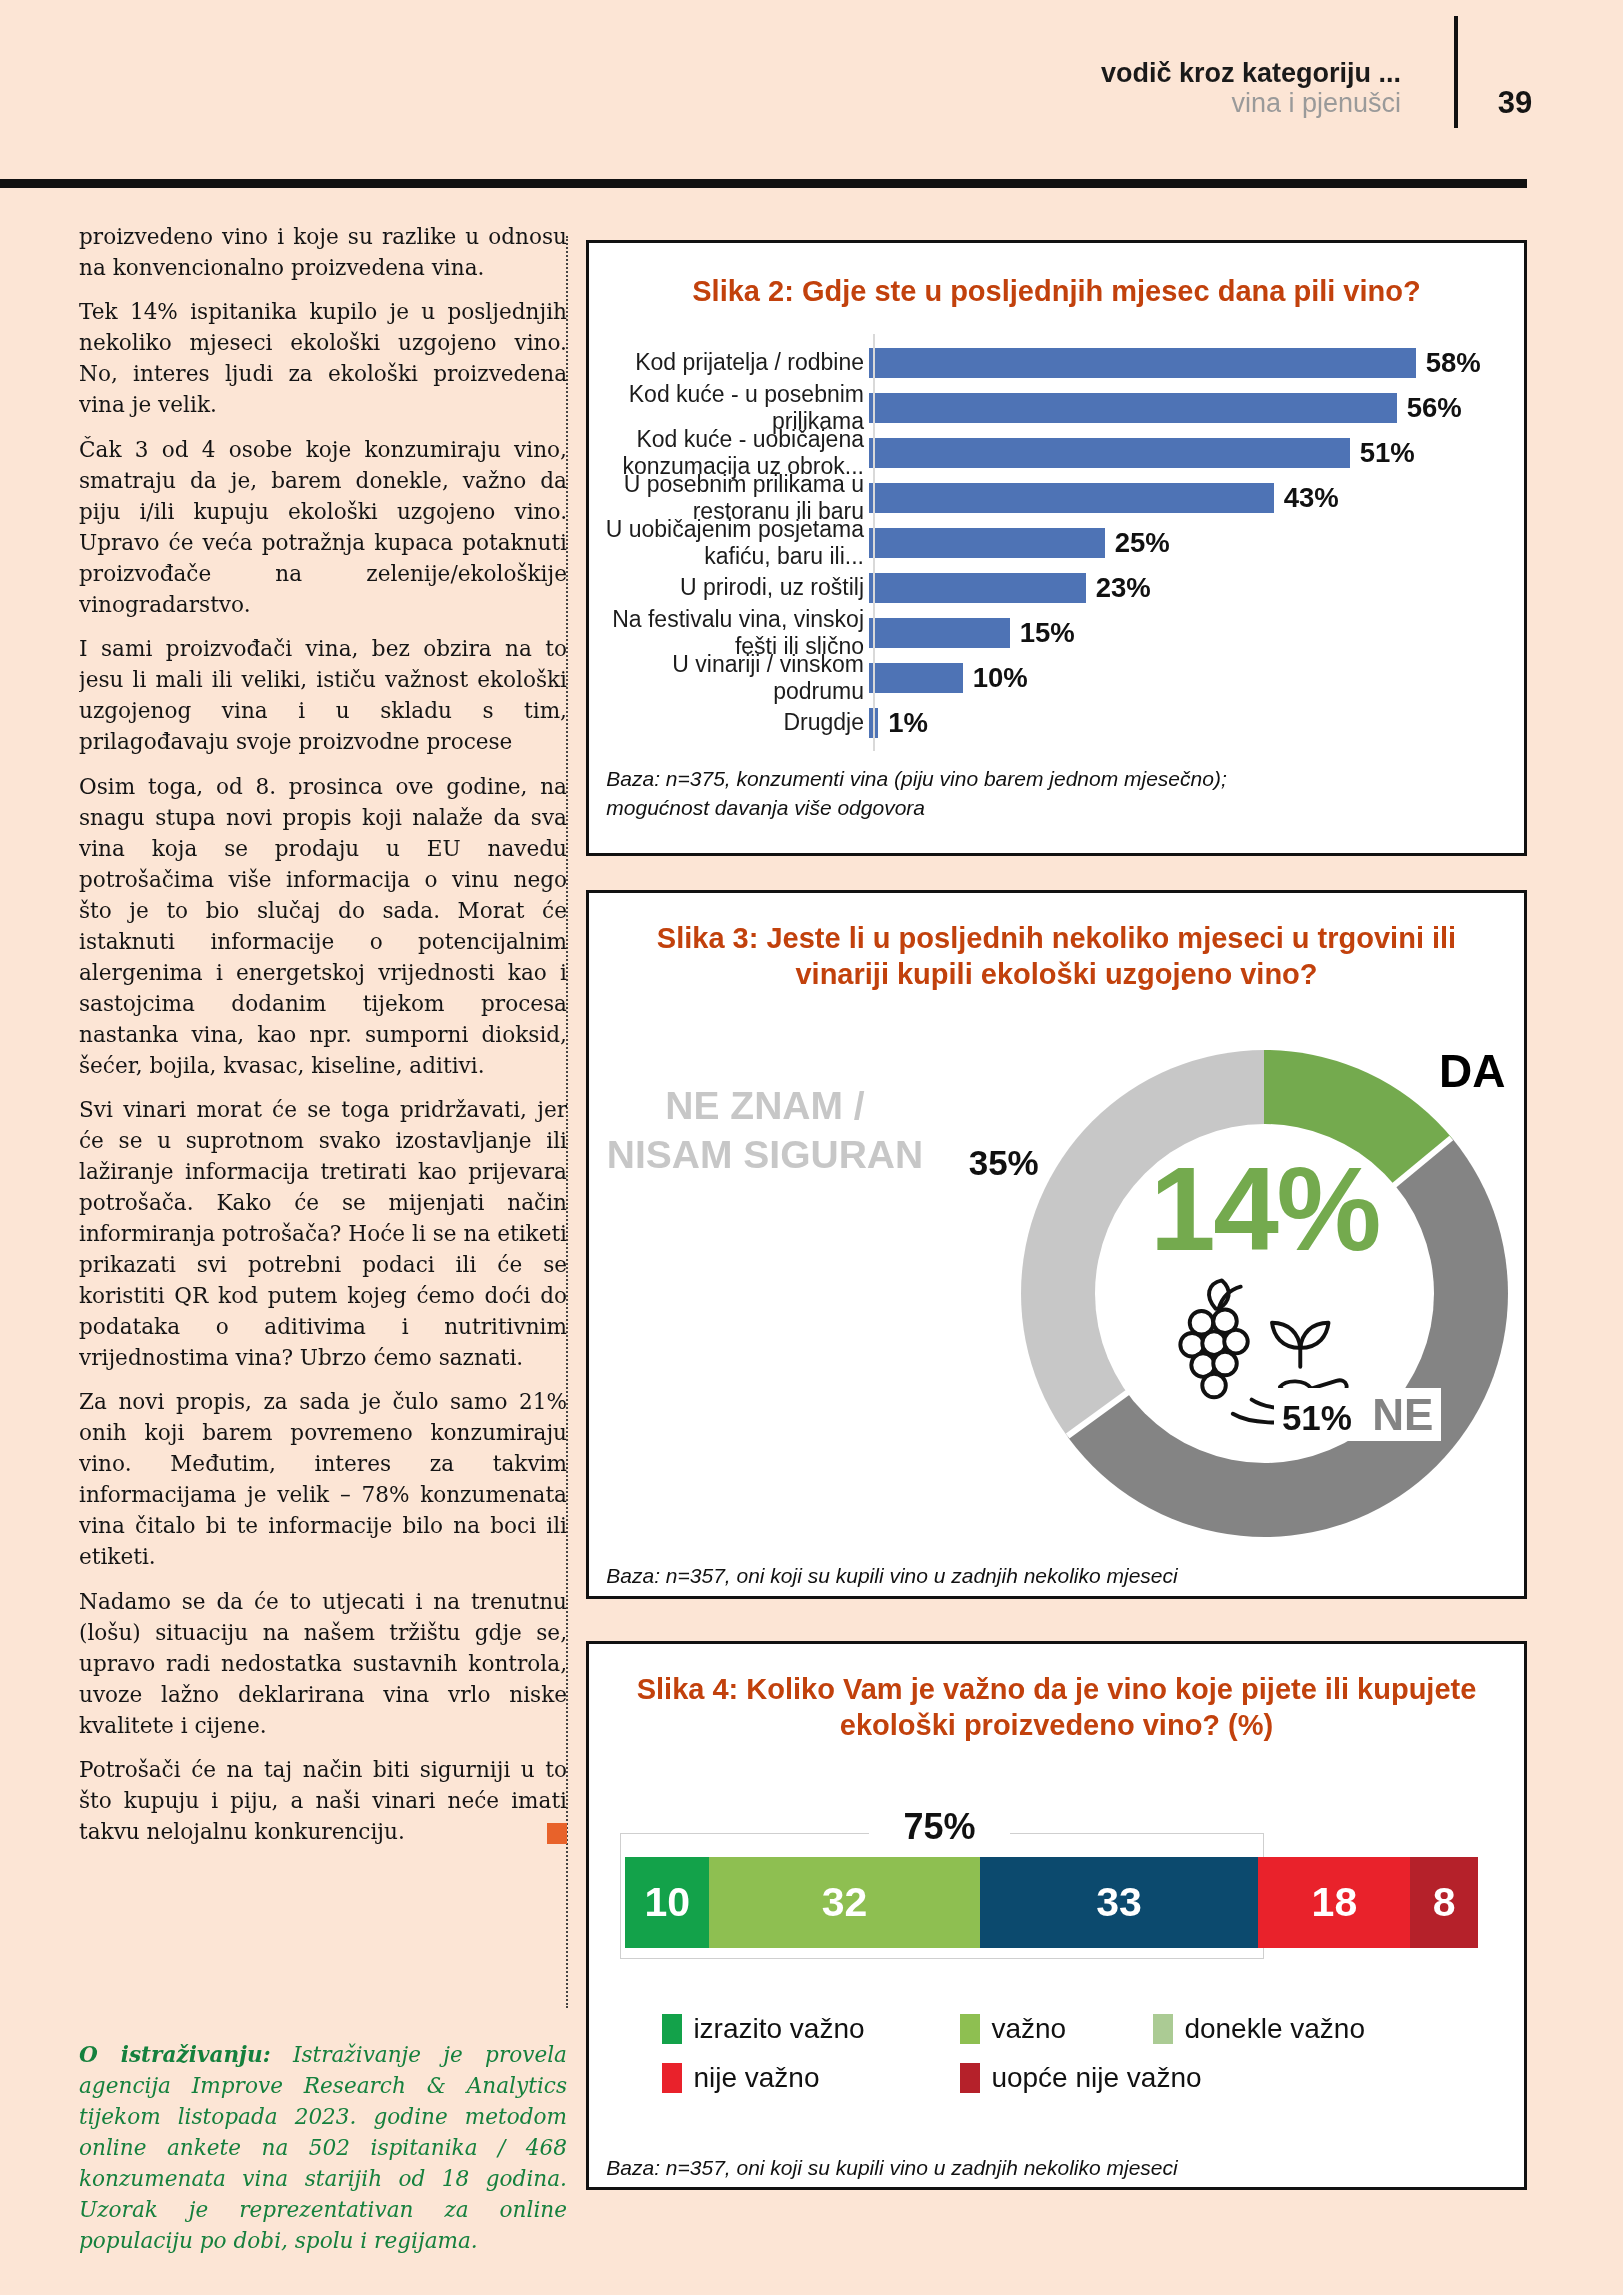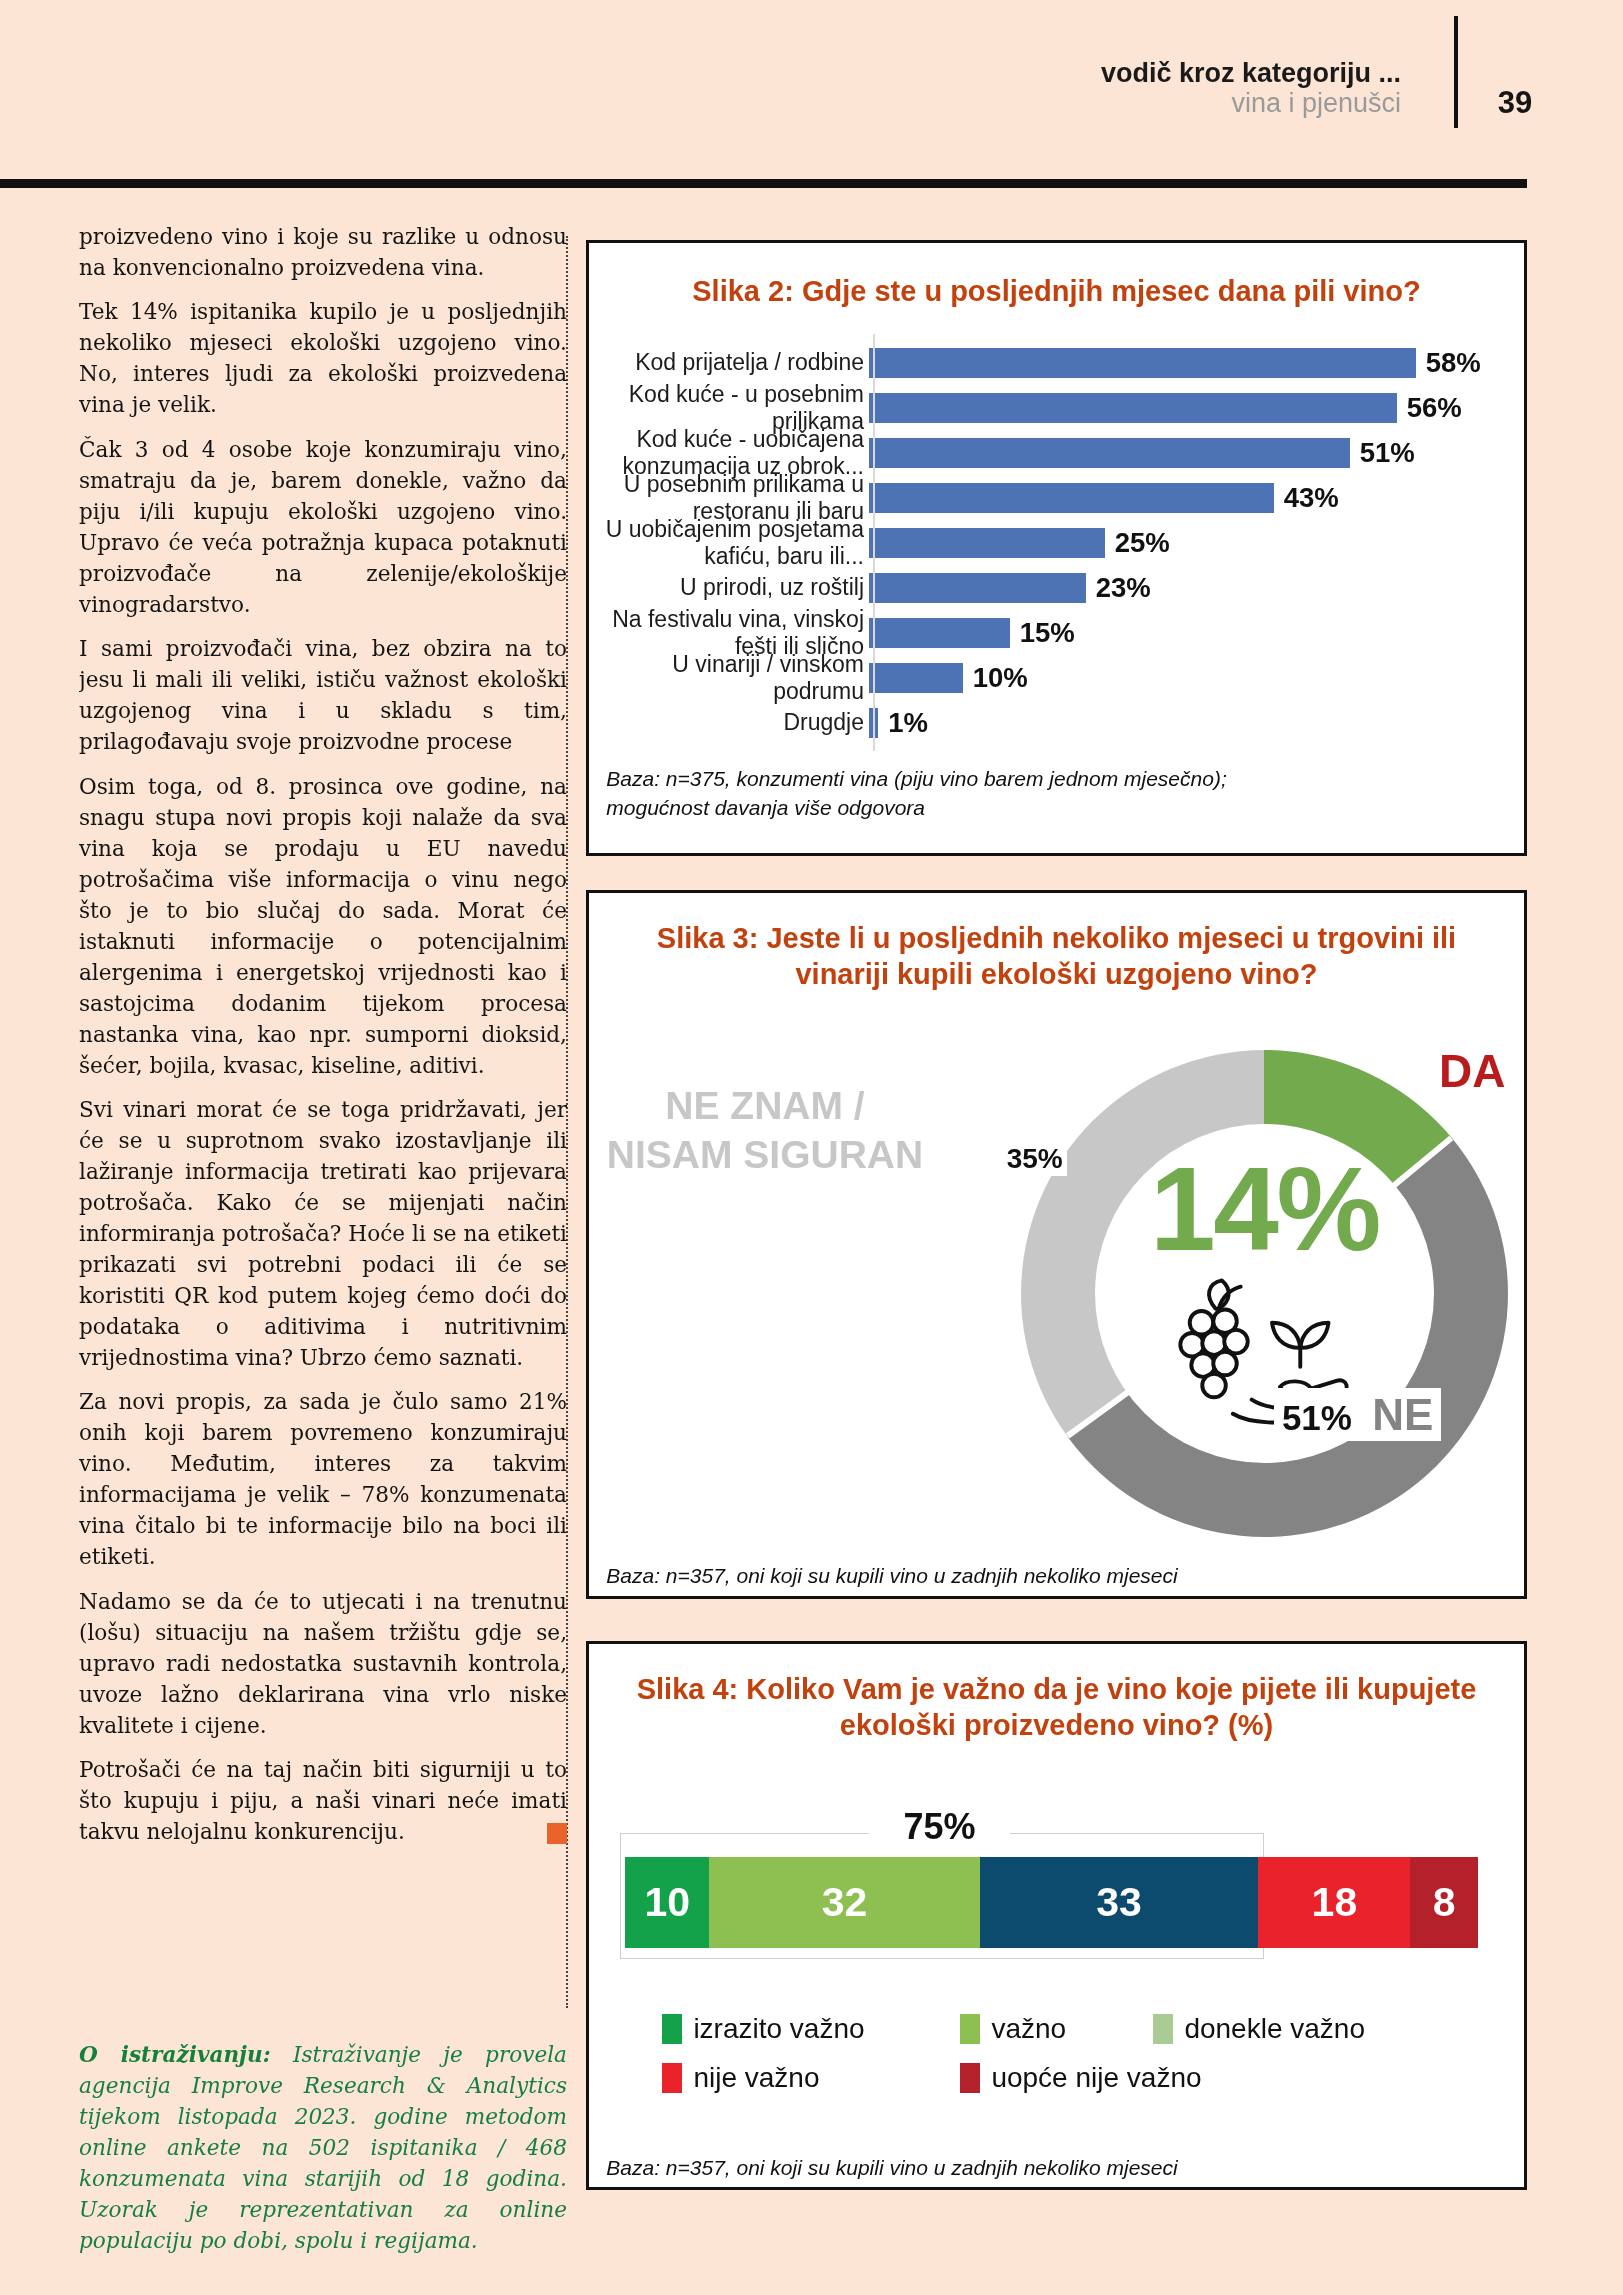--- a/index.html
+++ b/index.html
@@ -55,21 +55,21 @@
   
   .donut { position:absolute; left:432px; top:157px; width:487px; height:487px; border-radius:50%; }
   .donut-notch { position:absolute; left:calc(50% - 3.1px); top:0; width:6.3px; height:243px; background:#fff; transform-origin:50% 100%; }
   .donut-hole { position:absolute; left:74px; top:74px; width:339px; height:339px; border-radius:50%; background:#fff;
                 display:flex; flex-direction:column; align-items:center; }
   .donut-big { margin-top:22px; font-size:118px; font-weight:bold; letter-spacing:-2.4px; line-height:126px; }
   .donut-icon { margin-top:1.6px; }
   .lbl-da { position:absolute; left:850px; top:151px; font-size:46px; font-weight:bold; }
   .lbl-dontknow { position:absolute; left:14px; top:188px; width:324px; text-align:center;
                   font-size:39px; font-weight:bold; line-height:49px; }
-  .lbl-35 { position:absolute; left:375px; top:248px; font-size:28px; font-weight:bold; color:#111; background:#fff; padding:1.6px 4.7px;margin-left:38px; }
+  .lbl-35 { position:absolute; left:375px; top:248px; font-size:35px; font-weight:bold; color:#111; background:#fff; padding:1.6px 4.7px; }
   .lbl-ne-row { position:absolute; left:685px; top:495px; display:flex; align-items:baseline; gap:20.4px; background:#fff; padding:1.6px 7.9px; }
   .lbl-51 { font-size:35px; font-weight:bold; color:#111; }
   .lbl-ne { font-size:44px; font-weight:bold; }
   
   .s4bracket { position:absolute; left:31px; top:189px; height:124px; border:1.6px solid #cfcfcf; }
   .lbl75 { position:absolute; top:162px; left:280px; width:141px; text-align:center; z-index:2;
            background:#fff; font-size:36px; font-weight:bold; color:#111; }
   #s4-bar { position:absolute; left:36px; top:213px; width:853px; height:91px; display:flex; z-index:1; }
   .s4seg { display:flex; align-items:center; justify-content:center; height:100%; }
   .s4seg span { font-size:41px; font-weight:bold; color:#fff; }
@@ -189,21 +189,21 @@
         <path d="M170,94 C146,94 136,78 134,62 C156,62 168,76 170,94 Z" fill="#fff"></path>
         <path d="M170,94 C194,94 204,78 206,62 C184,62 172,76 170,94 Z" fill="#fff"></path>
 
         <path d="M108,160 C126,172 158,174 180,166 L222,152 C234,148 230,132 216,136 L184,146" fill="none"></path>
         <path d="M184,146 C176,134 152,134 144,144 C150,152 170,154 184,146 Z" fill="none"></path>
         <path d="M84,178 C104,190 150,194 186,182 L222,168" fill="none"></path>
       </svg>
     </div>
   </div>
 
-  <div class="lbl-da" id="s3-da" style="color: #b91c1c;">DA</div>
+  <div class="lbl-da" id="s3-da" style="color: #000000;">DA</div>
   <div class="lbl-dontknow" id="s3-dk" style="color: rgb(199, 199, 199);">NE ZNAM / NISAM SIGURAN</div>
   <div class="lbl-35">35%</div>
   <div class="lbl-ne-row">
     <span class="lbl-51">51%</span>
     <span class="lbl-ne" id="s3-ne" style="color: rgb(132, 132, 132);">NE</span>
   </div>
 
   <div class="chart-note" id="s3-note">Baza: n=357, oni koji su kupili vino u zadnjih nekoliko mjeseci</div>
 </div>
 

